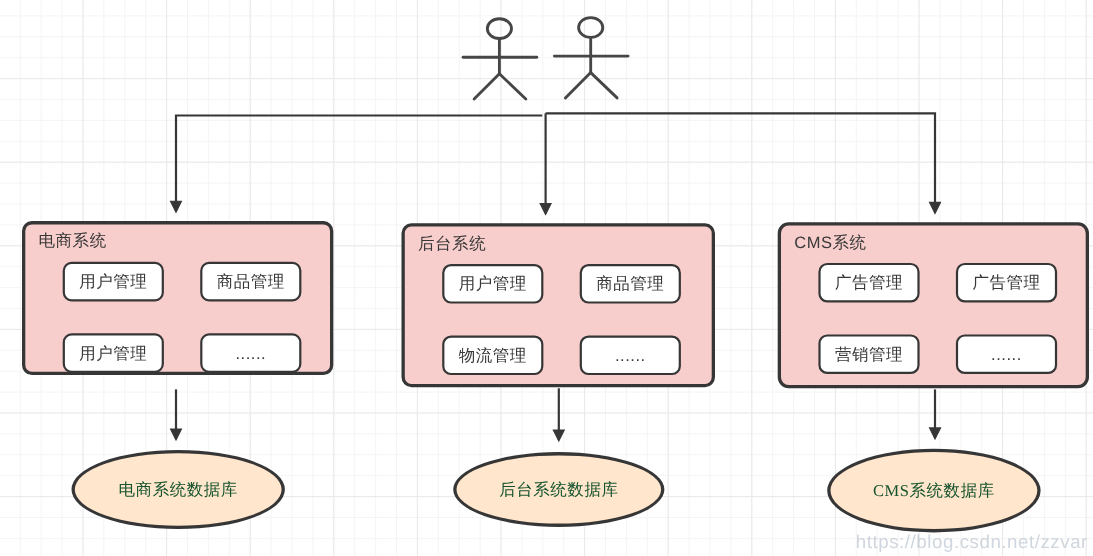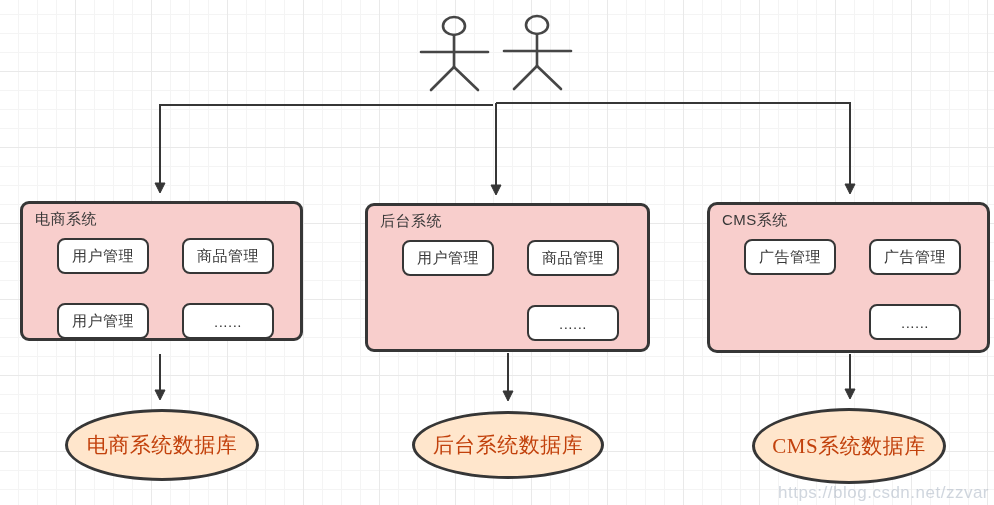--- a/index.html
+++ b/index.html
@@ -42,21 +42,21 @@
   }
   .m1{left:34px;top:34px;}
   .m2{left:159px;top:34px;}
   .m3{left:34px;top:99px;}
   .m4{left:159px;top:99px;}
   .db{
     position:absolute;
     background:#ffe6cc;border:3px solid #363636;border-radius:50%;
     box-sizing:border-box;
     display:flex;align-items:center;justify-content:center;
-    font-size:21px;color:#c2410c;letter-spacing:.5px;
+    font-size:15px;color:#14532d;letter-spacing:.5px;
   }
   .db1{left:65px;top:409px;width:194px;height:72px;}
   .db2{left:412px;top:411px;width:192px;height:68px;}
   .db3{left:752px;top:408px;width:194px;height:76px;font-family:Liberation Serif, serif;}
   .watermark{
     position:absolute;right:5px;bottom:2px;
     font-size:17px;color:rgba(170,180,195,0.55);
     letter-spacing:.5px;
   }
 </style>
@@ -103,27 +103,29 @@
     <div class="module m1">用户管理</div>
     <div class="module m2">商品管理</div>
     <div class="module m3">用户管理</div>
     <div class="module m4">......</div>
   </div>
 
   <div class="system sys2">
     <div class="system-title">后台系统</div>
     <div class="module m1">用户管理</div>
     <div class="module m2">商品管理</div>
+    <div class="module m3">物流管理</div>
     <div class="module m4">......</div>
   </div>
 
   <div class="system sys3">
     <div class="system-title">CMS系统</div>
     <div class="module m1">广告管理</div>
     <div class="module m2">广告管理</div>
+    <div class="module m3">营销管理</div>
     <div class="module m4">......</div>
   </div>
 
   <div class="db db1">电商系统数据库</div>
   <div class="db db2">后台系统数据库</div>
   <div class="db db3">CMS系统数据库</div>
 
   <div class="watermark">https://blog.csdn.net/zzvar</div>
 
 </div>

